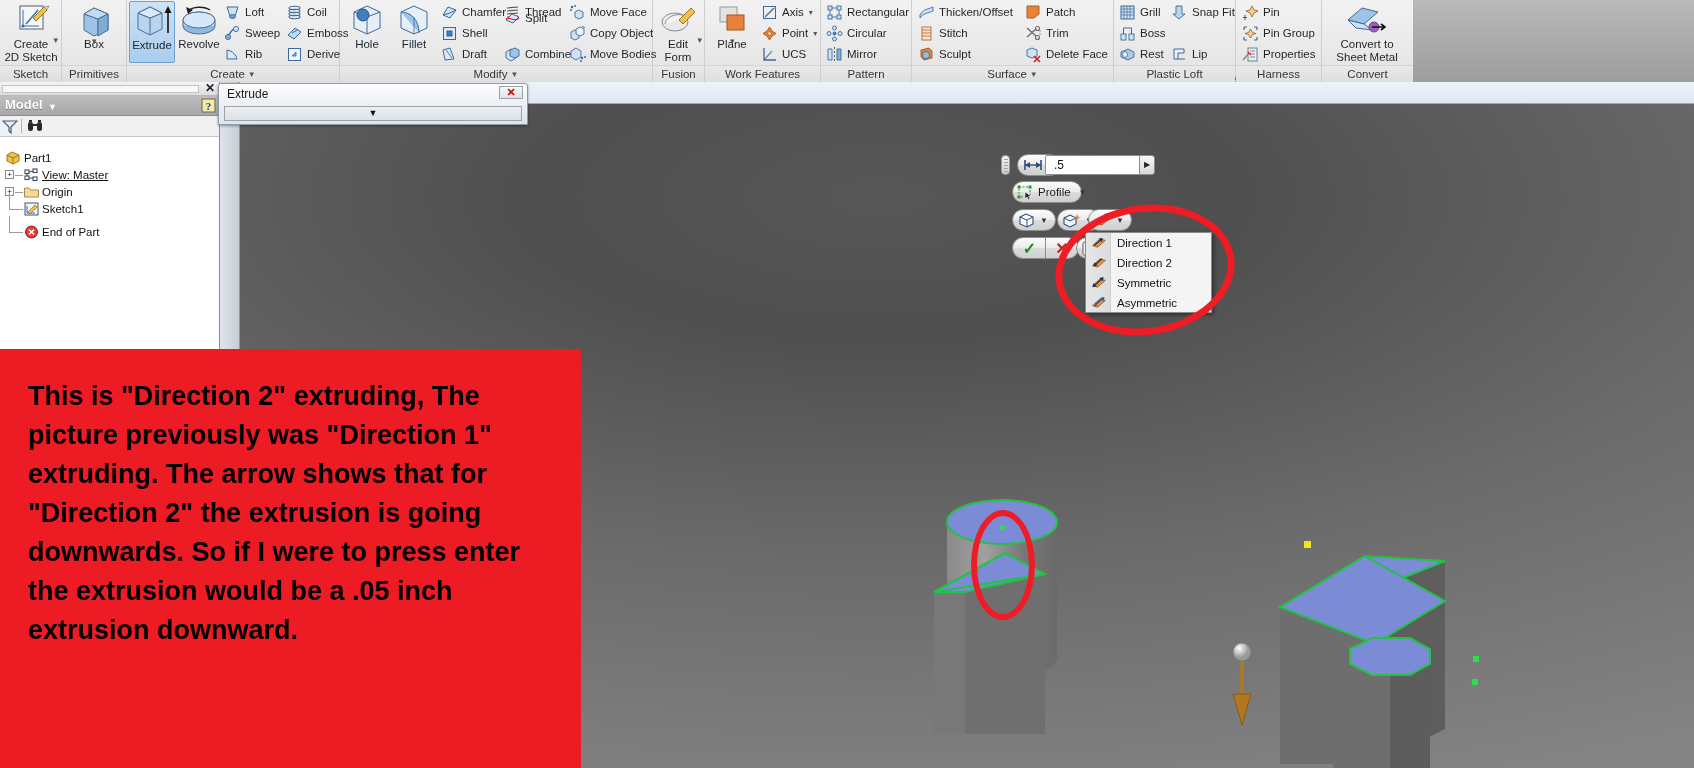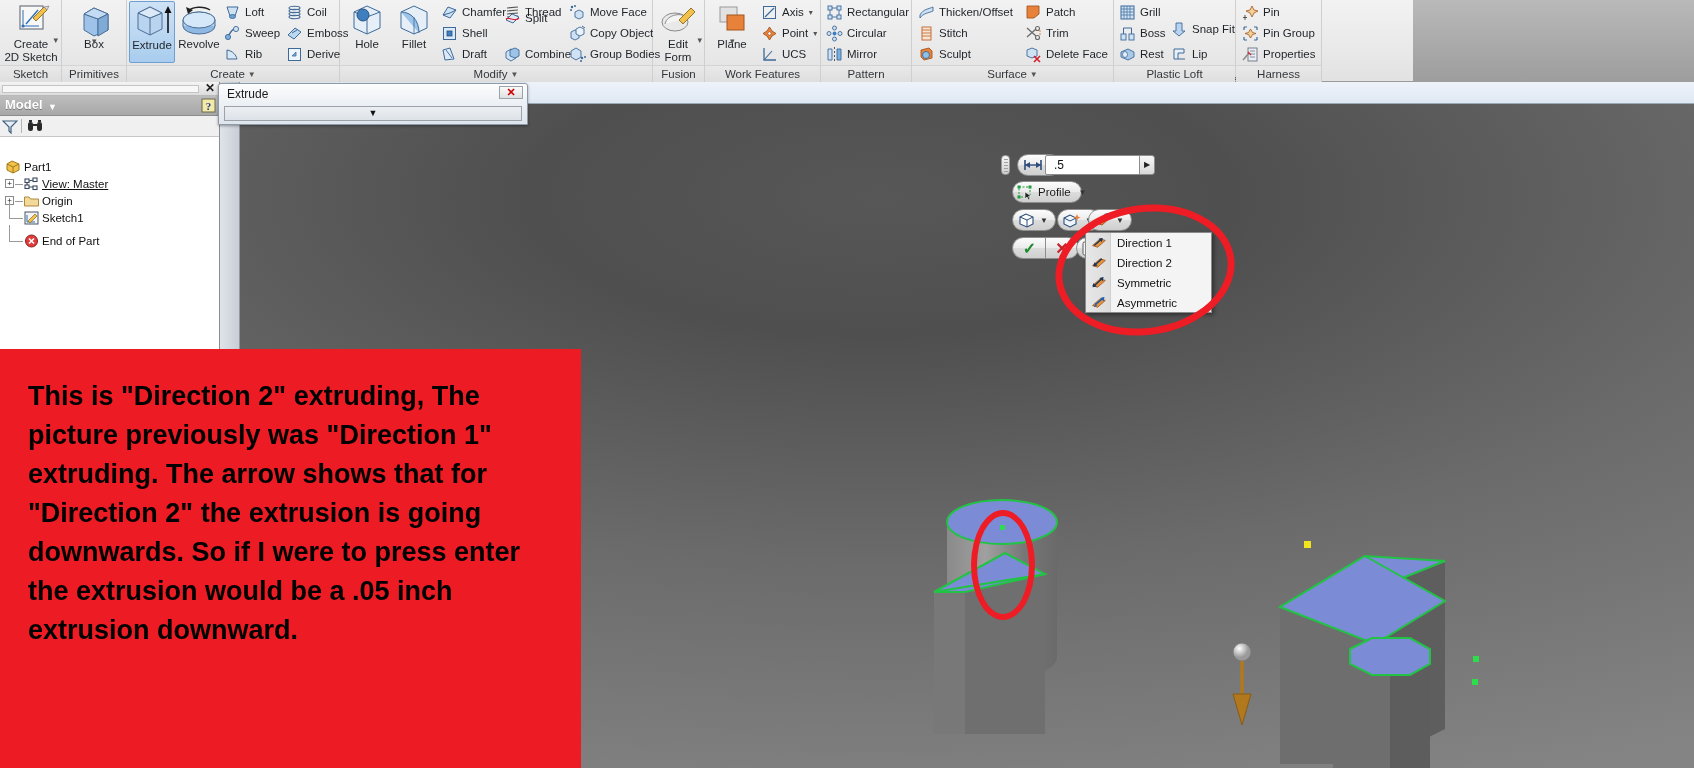--- a/index.html
+++ b/index.html
@@ -87,21 +87,21 @@
   #browser-header .mtitle {
     position:absolute; left:5px; top:1px; font-size:13px; color:#fff;
     font-weight:bold; text-shadow:0 1px 0 #777;
   }
   #browser-header .mcaret { position:absolute; left:48px; top:6px; font-size:9px; color:#fff; }
   #browser-header .helpico { position:absolute; right:3px; top:2px; width:15px; height:15px; }
   #browser-tools {
     height:21px; background:#f0f0f0; border-bottom:1px solid #c6c6c6; position:relative;
   }
   #browser-tools .sep { position:absolute; left:21px; top:3px; width:1px; height:14px; background:#b4b4b4; }
-  #tree { position:relative; padding:22px 0 0 4px; font-size:11.5px; color:#111; }
+  #tree { position:relative; padding:13px 0 0 4px; font-size:11.5px; color:#111; }
   .tnode { position:relative; height:16px; line-height:16px; white-space:nowrap; }
   .plusbox {
     position:absolute; width:9px; height:9px; border:1px solid #8a8a8a; background:#fff;
     top:3px; font-size:8px; line-height:7px; text-align:center; color:#111;
   }
   .tline { position:absolute; background:#9a9a9a; }
 
   
   #viewport {
     position:absolute; left:240px; top:104px; width:1454px; height:664px;
@@ -452,21 +452,21 @@
         <div class="smbtn" style="left:228px;top:44px;">
           <span class="ico">
             <svg width="17" height="17" viewBox="0 0 17 17">
               <path d="M2 5 L7 2 L12 5 L12 11 L7 14 L2 11 Z" fill="#cfe2f4" stroke="#3e6a99" stroke-width="0.9"></path>
               <g fill="#3e6a99">
                   <circle cx="13" cy="12" r="1.2"></circle>
                   <circle cx="16" cy="11" r="1"></circle>
                   <circle cx="12" cy="15" r="1"></circle>
                 </g>
             </svg>
-          </span><span>Group Bodies</span>
+          </span><span>Move Bodies</span>
         </div>
       </div>
       <div class="panel-title">
         <span>Modify</span><span class="caret">▼</span>
       </div>
     </div>
 
     <div class="panel" style="left:653px;width:52px;">
       <div class="panel-body">
         <div class="bigbtn" style="left:0;width:50px;">
@@ -650,21 +650,21 @@
         </div>
         <div class="smbtn" style="left:4px;top:44px;">
           <span class="ico">
             <svg width="17" height="17" viewBox="0 0 17 17">
               <path d="M2 6 L9 3 L15 6 L15 11 L9 14 L2 11 Z" fill="#a9c9e8" stroke="#3e6a99" stroke-width="0.9"></path>
               <ellipse cx="6" cy="8.5" rx="2.5" ry="3" fill="#e7f0f9" stroke="#3e6a99" stroke-width="0.8"></ellipse>
             </svg>
           </span><span>Rest</span>
         </div>
 
-        <div class="smbtn" style="left:56px;top:19px;">
+        <div class="smbtn" style="left:56px;top:2px;">
           <span class="ico">
             <svg width="17" height="17" viewBox="0 0 17 17">
               <path d="M5 2 L11 2 L11 10 L14 10 L8 15 L2 10 L5 10 Z" fill="#b9d4ef" stroke="#3e6a99" stroke-width="0.9"></path>
             </svg>
           </span><span>Snap Fit</span>
         </div>
         <div class="smbtn" style="left:56px;top:23px;margin-top:46px;">
           <span class="ico">
             <svg width="17" height="17" viewBox="0 0 17 17">
               <path d="M3 14 C3 6 8 2 14 2 L14 9 C9 9 8 11 8 14 Z" fill="#cfe2f4" stroke="#3e6a99" stroke-width="0.9"></path>
@@ -710,20 +710,36 @@
                 </g>
               <path d="M1 14 L7 7" stroke="#888" stroke-width="1.4"></path>
               <path d="M6 6 L9 9" stroke="#d2202a" stroke-width="1.2"></path>
             </svg>
           </span><span>Properties</span>
         </div>
       </div>
       <div class="panel-title">Harness</div>
     </div>
 
+    <div class="panel" style="left:1322px;width:91px;border-right:none;">
+      <div class="panel-body">
+        <div class="bigbtn" style="left:4px;width:82px;">
+          <span class="glyph">
+            <svg width="82" height="36" viewBox="0 0 82 36">
+              <path d="M22 18 L36 6 L52 10 L38 22 Z" fill="#9fc3e8" stroke="#3e6a99" stroke-width="1"></path>
+              <path d="M22 18 L30 26 L46 28 L38 22 Z" fill="#cfe2f4" stroke="#3e6a99" stroke-width="1"></path>
+              <circle cx="48" cy="25" r="5" fill="#9b5fc0" stroke="#6a3a88" stroke-width="0.9"></circle>
+              <path d="M46 25 L58 25 M55 22 L59 25 L55 28" stroke="#111" stroke-width="1.6" fill="none"></path>
+            </svg>
+          </span>
+          <span class="lbl">Convert to<br>Sheet Metal</span>
+        </div>
+      </div>
+      <div class="panel-title">Convert</div>
+    </div>
   </div>
   <div id="ribbon-blank"></div>
 </div>
 
 <div id="vp-topstrip"></div>
 <div id="vp-leftgutter"></div>
 
 <div id="viewport">
   <svg width="1454" height="664" viewBox="0 0 1454 664">
     <defs>

